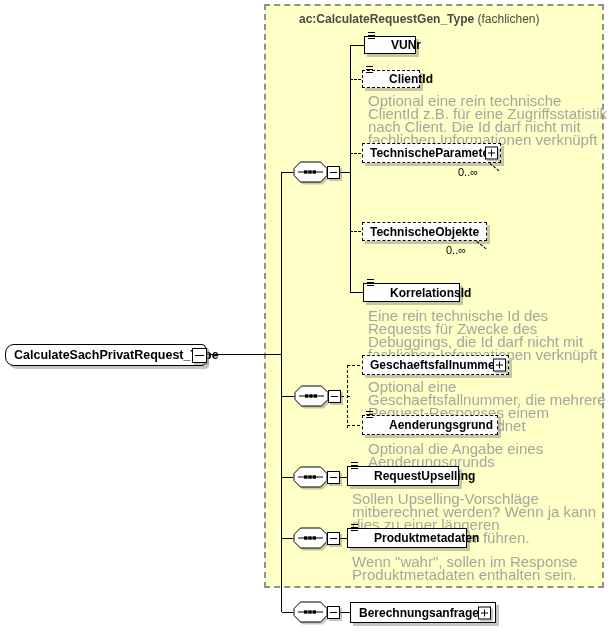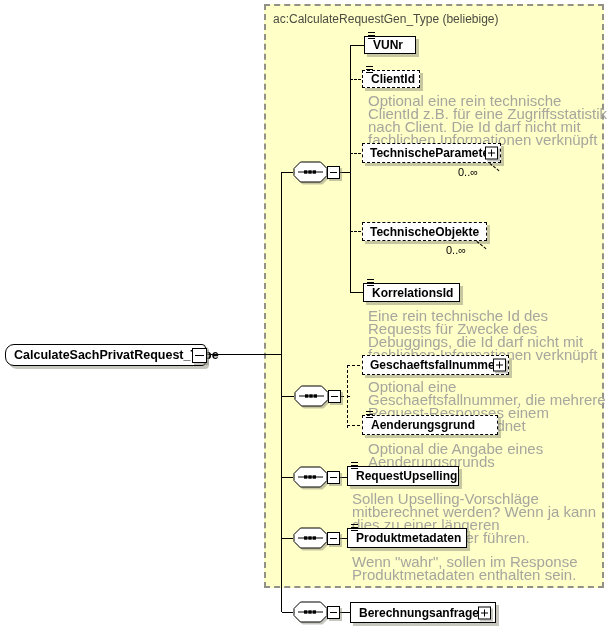--- a/index.html
+++ b/index.html
@@ -7,21 +7,21 @@
     --shadow:rgba(128,128,112,.45); --ink:#000;
   }
   html,body{margin:0;padding:0;background:#fff;}
   body{font-family:"Liberation Sans",sans-serif;}
   #canvas{position:relative;width:614px;height:631px;background:#fff;overflow:hidden;}
 
   
   .ext-frame{position:absolute;left:264px;top:4px;width:340px;height:584px;
     background:var(--ext-bg);border:2px dashed var(--ext-border);box-sizing:border-box;}
   .ext-header{position:absolute;left:273px;top:12px;font-size:12px;color:var(--hdr);white-space:nowrap;}
-  .ext-header b{font-weight:normal;}
+  .ext-header b{font-weight:bold;margin-left:26px;}
   .ext-header span{font-weight:normal;}
 
   
   .lnh{position:absolute;height:0;border-top:1px solid var(--ink);}
   .lnv{position:absolute;width:0;border-left:1px solid var(--ink);}
   .dash{border-top-style:dashed;border-left-style:dashed;}
   .diag{position:absolute;width:12px;height:0;border-top:1px dashed var(--ink);
     transform:rotate(38deg);transform-origin:left top;}
 
   
@@ -29,21 +29,21 @@
     background:#fff;border:1px solid var(--ink);border-radius:9px 4px 4px 9px;
     box-shadow:3px 3px 0 var(--shadow);display:flex;align-items:center;
     font-weight:bold;font-size:12.5px;padding-left:8px;white-space:nowrap;}
 
   
   .ebox{position:absolute;height:20px;box-sizing:border-box;background:#fff;
     border:1px solid var(--ink);box-shadow:3px 3px 0 var(--shadow);
     display:flex;align-items:center;font-weight:bold;font-size:12px;
     padding-left:7px;white-space:nowrap;}
   .ebox.opt{border-style:dashed;}
-  .ebox.pad{padding-left:8px;}
+  .ebox.pad{padding-left:26px;}
 
   
   .tl-icon{position:absolute;top:-5px;left:3px;width:7px;height:8px;
     background:repeating-linear-gradient(to bottom,var(--ink) 0 1px,transparent 1px 3px);}
 
   
   .toggle{width:13px;height:13px;box-sizing:border-box;background:#fff;border:1px solid var(--ink);
     position:relative;box-shadow:2px 2px 0 var(--shadow);flex:none;}
   .toggle .h{position:absolute;left:2px;right:2px;top:5px;height:1px;background:var(--ink);}
   .toggle .v{position:absolute;top:2px;bottom:2px;left:5px;width:1px;background:var(--ink);}
@@ -61,21 +61,21 @@
   .occurs{position:absolute;font-size:11px;color:var(--ink);}
 </style>
 </head>
 <body>
 
 <div id="canvas">
 
   <div class="ext-frame"></div>
   <div class="ext-header">
     <b>ac:CalculateRequestGen_Type</b>
-    <span>(beliebige)</span>
+    <span>(fachlichen)</span>
   </div>
 
   <div class="lnh" style="left:205px;top:354px;width:77px;"></div>
   <div class="lnv" style="left:281px;top:172px;height:440px;"></div>
   <div class="lnh" style="left:282px;top:172px;width:11px;"></div>
   <div class="lnh" style="left:282px;top:396px;width:12px;"></div>
   <div class="lnh" style="left:282px;top:477px;width:11px;"></div>
   <div class="lnh" style="left:282px;top:538px;width:11px;"></div>
   <div class="lnh" style="left:282px;top:612px;width:11px;"></div>
 

